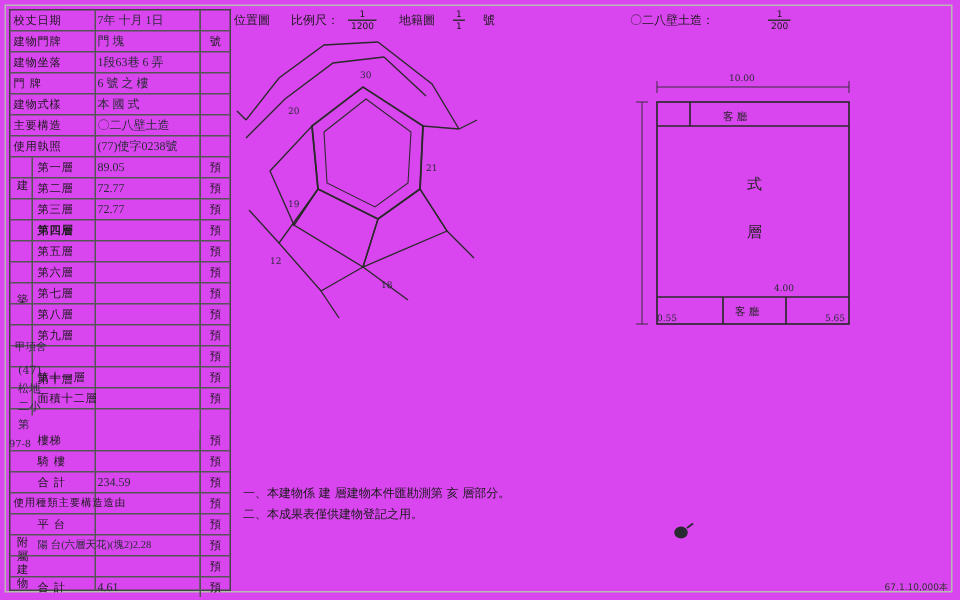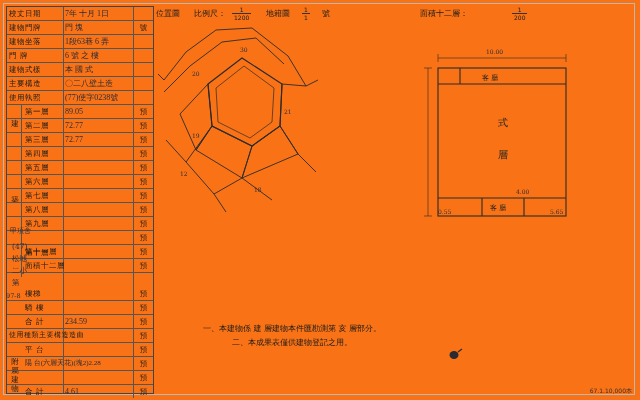--- a/index.html
+++ b/index.html
@@ -6,21 +6,21 @@
   body{
     width:640px;height:400px;
     background:#fdfdfb;
     font-family:"DejaVu Sans", sans-serif;
     color:#1a1a1a;
     position:relative;
     overflow:hidden;
   }
   .sheet{
     position:absolute;left:0;top:0;width:640px;height:400px;
-    background:#f97316;
+    background:#d946ef;
   }
   
   .page-border{
     position:absolute;left:3px;top:3px;width:632px;height:392px;
     border:1px solid #b9b9b4;
     box-sizing:border-box;
   }
   .hand{
     font-family:"DejaVu Serif", serif;
     color:#2b2b35;
@@ -85,21 +85,21 @@
   }
   .frac{
     display:inline-block;text-align:center;vertical-align:middle;
     font-size:6px;line-height:7px;
   }
   .frac .num{display:block;border-bottom:1px solid #333;padding:0 2px;}
   .frac .den{display:block;padding:0 2px;}
   
   .notes{
     position:absolute;left:162px;top:322px;width:260px;
-    font-size:8px;line-height:14px;text-align:center;
+    font-size:8px;line-height:14px;
   }
   .footer-right{
     position:absolute;right:8px;bottom:4px;font-size:6px;color:#333;
   }
   .scribble{
     position:absolute;font-family:"DejaVu Serif",serif;color:#2b2b38;text-align:center;
   }
   svg{display:block;}
 </style>
 </head>
@@ -162,21 +162,21 @@
       <span class="lbl" style="left:18px;">第二層</span>
       <span class="val hand">72.77</span>
       <span class="unit">預</span>
     </div>
     <div class="lrow" style="top:126px;">
       <span class="lbl" style="left:18px;">第三層</span>
       <span class="val hand">72.77</span>
       <span class="unit">預</span>
     </div>
     <div class="lrow" style="top:140px;">
-      <span class="lbl" style="left:18px;">第四層</span>
+      <span class="lbl" style="left:18px;font-weight:bold;">第四層</span>
       <span class="val hand"></span>
       <span class="unit">預</span>
     </div>
     <div class="lrow" style="top:154px;">
       <span class="lbl" style="left:18px;">第五層</span>
       <span class="val hand"></span>
       <span class="unit">預</span>
     </div>
     <div class="lrow" style="top:168px;">
       <span class="lbl" style="left:18px;">第六層</span>
@@ -311,21 +311,21 @@
         <text x="36" y="116">19</text>
         <text x="128" y="92">21</text>
         <text x="24" y="154">12</text>
         <text x="98" y="170">18</text>
       </g>
     </svg>
   </div>
 
   <div class="planbox">
     <div class="plan-hdr">
-      <span style="position:absolute;left:0;top:2px;font-size:8px;">面積十二層：</span>
+      <span style="position:absolute;left:0;top:2px;font-size:8px;">〇二八壁土造：</span>
       <span class="frac" style="position:absolute;left:92px;top:0px;">
         <span class="num">1</span>
         <span class="den">200</span>
       </span>
     </div>
 
     <svg width="214" height="190" viewBox="0 0 214 190" style="position:absolute;left:0;top:22px;">
       <g fill="none" stroke="#2a2a2a" stroke-width="1.1">
 
         <rect x="18" y="40" width="128" height="148"></rect>

